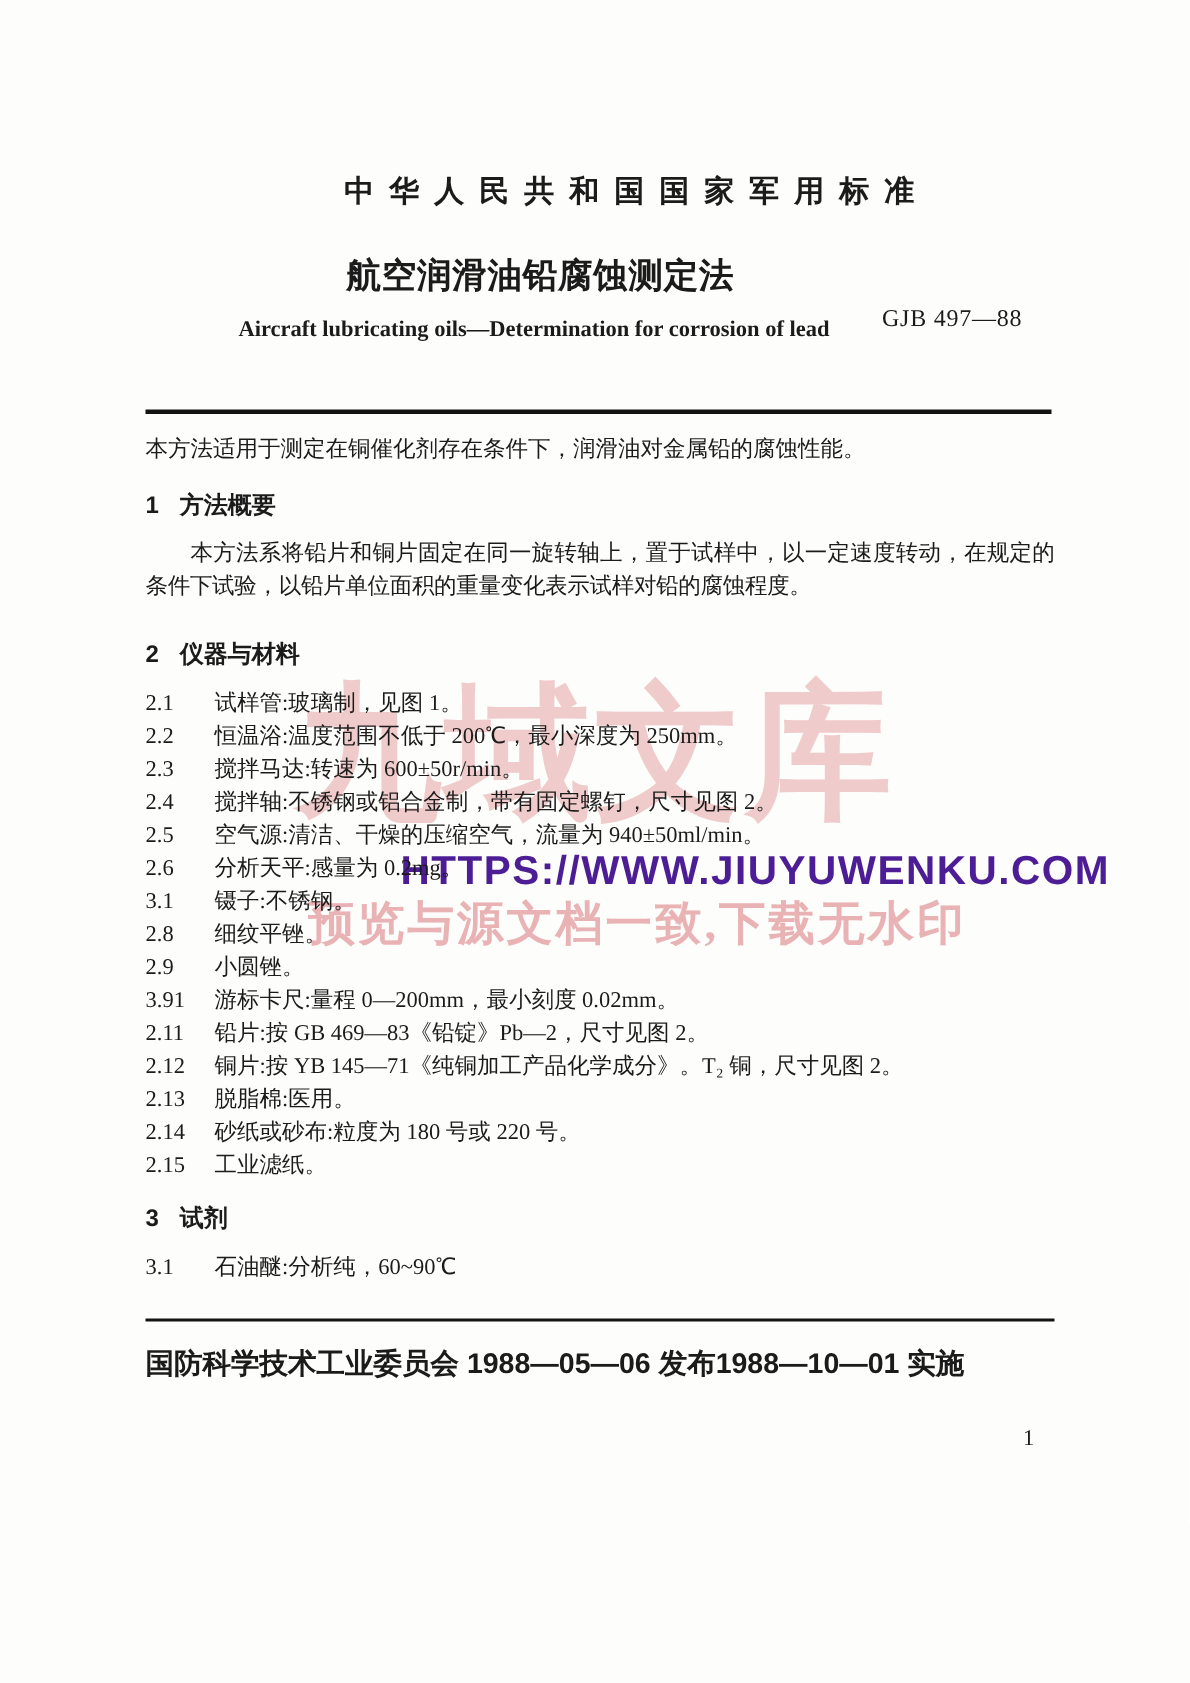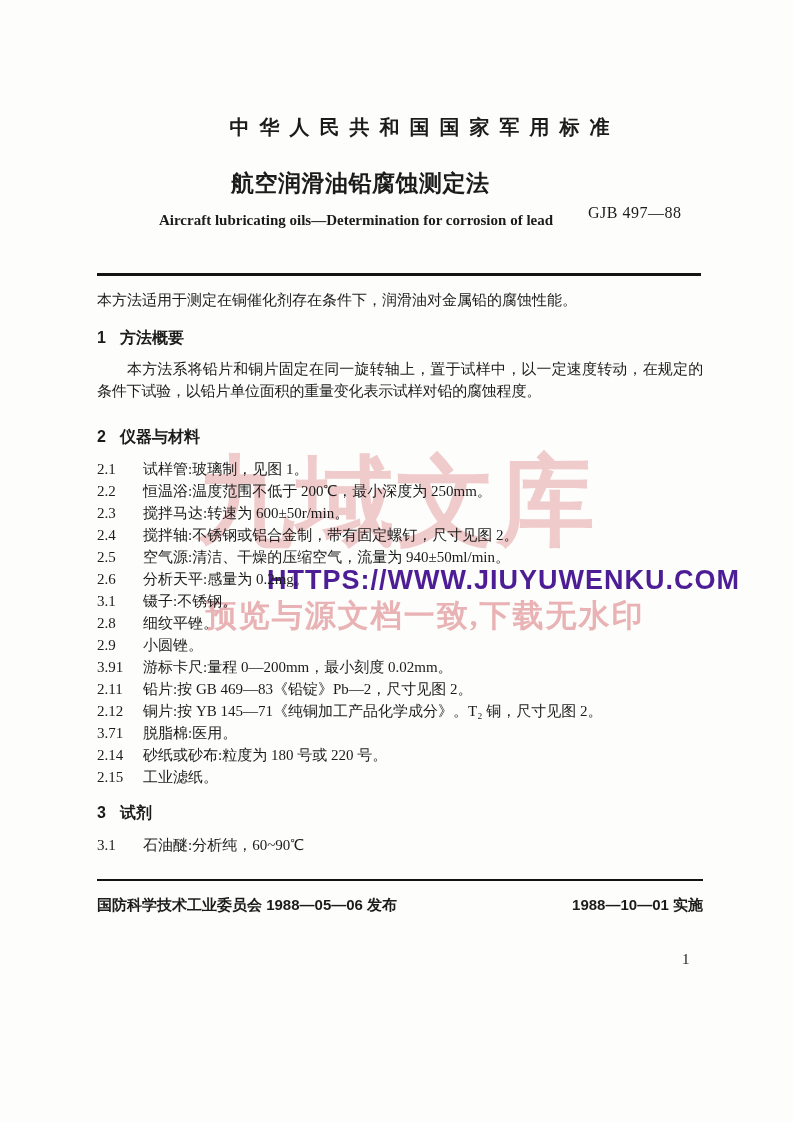--- a/index.html
+++ b/index.html
@@ -52,23 +52,23 @@
   .sec2-heading{margin-top:24px;}
   .items{margin-top:10px;}
   .item{display:flex;align-items:flex-end;}
   .item-num{flex:0 0 46px;}
   .item-text{flex:1;}
   .sec3-heading{margin-top:14px;}
 
   
   .footer{
     position:absolute;top:896px;left:97px;width:606px;
-    display:flex;justify-content:space-between;
-    font-family:"Liberation Sans",sans-serif;
-    font-weight:bold;font-size:15px;z-index:2;
+    display:flex;
+    font-family:"Liberation Sans",sans-serif;
+    font-weight:bold;font-size:19px;z-index:2;
   }
   .page-number{position:absolute;top:951px;left:682px;font-size:15px;z-index:2;}
 
   
   .watermark{position:absolute;inset:0;z-index:1;pointer-events:none;padding-left:35px;}
   .wm-brand{
     position:absolute;top:452px;left:0;width:100%;
     text-align:center;
     font-family:"Liberation Sans",sans-serif;
     font-weight:bold;font-size:98px;line-height:1;
@@ -160,21 +160,21 @@
         </div>
       <div class="item">
           <span class="item-num">2.11</span>
           <span class="item-text">铅片:按 GB 469—83《铅锭》Pb—2，尺寸见图 2。</span>
         </div>
       <div class="item">
           <span class="item-num">2.12</span>
           <span class="item-text">铜片:按 YB 145—71《纯铜加工产品化学成分》。T₂ 铜，尺寸见图 2。</span>
         </div>
       <div class="item">
-          <span class="item-num">3.71</span>
+          <span class="item-num">2.13</span>
           <span class="item-text">脱脂棉:医用。</span>
         </div>
       <div class="item">
           <span class="item-num">2.14</span>
           <span class="item-text">砂纸或砂布:粒度为 180 号或 220 号。</span>
         </div>
       <div class="item">
           <span class="item-num">2.15</span>
           <span class="item-text">工业滤纸。</span>
         </div>

